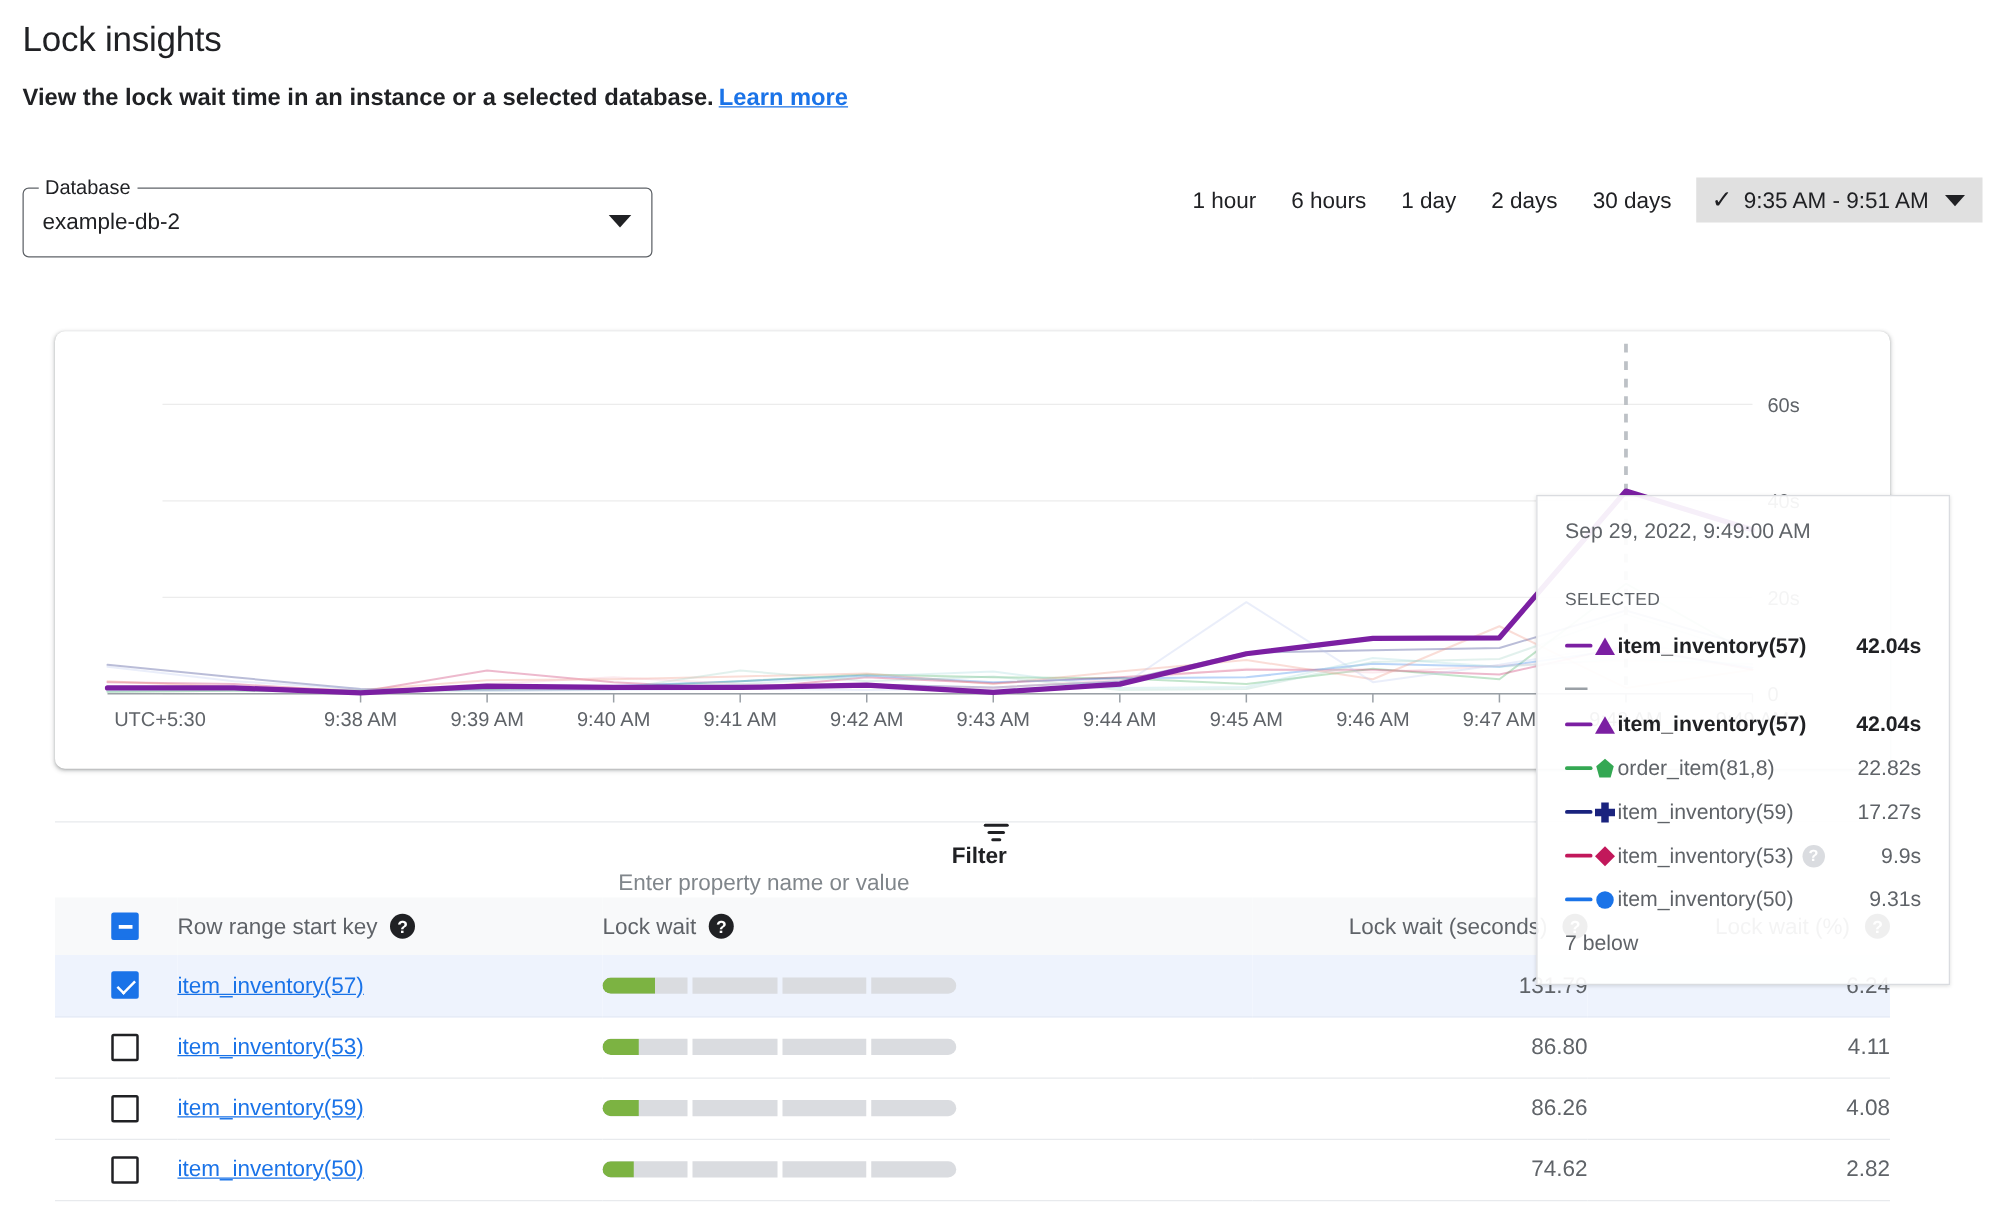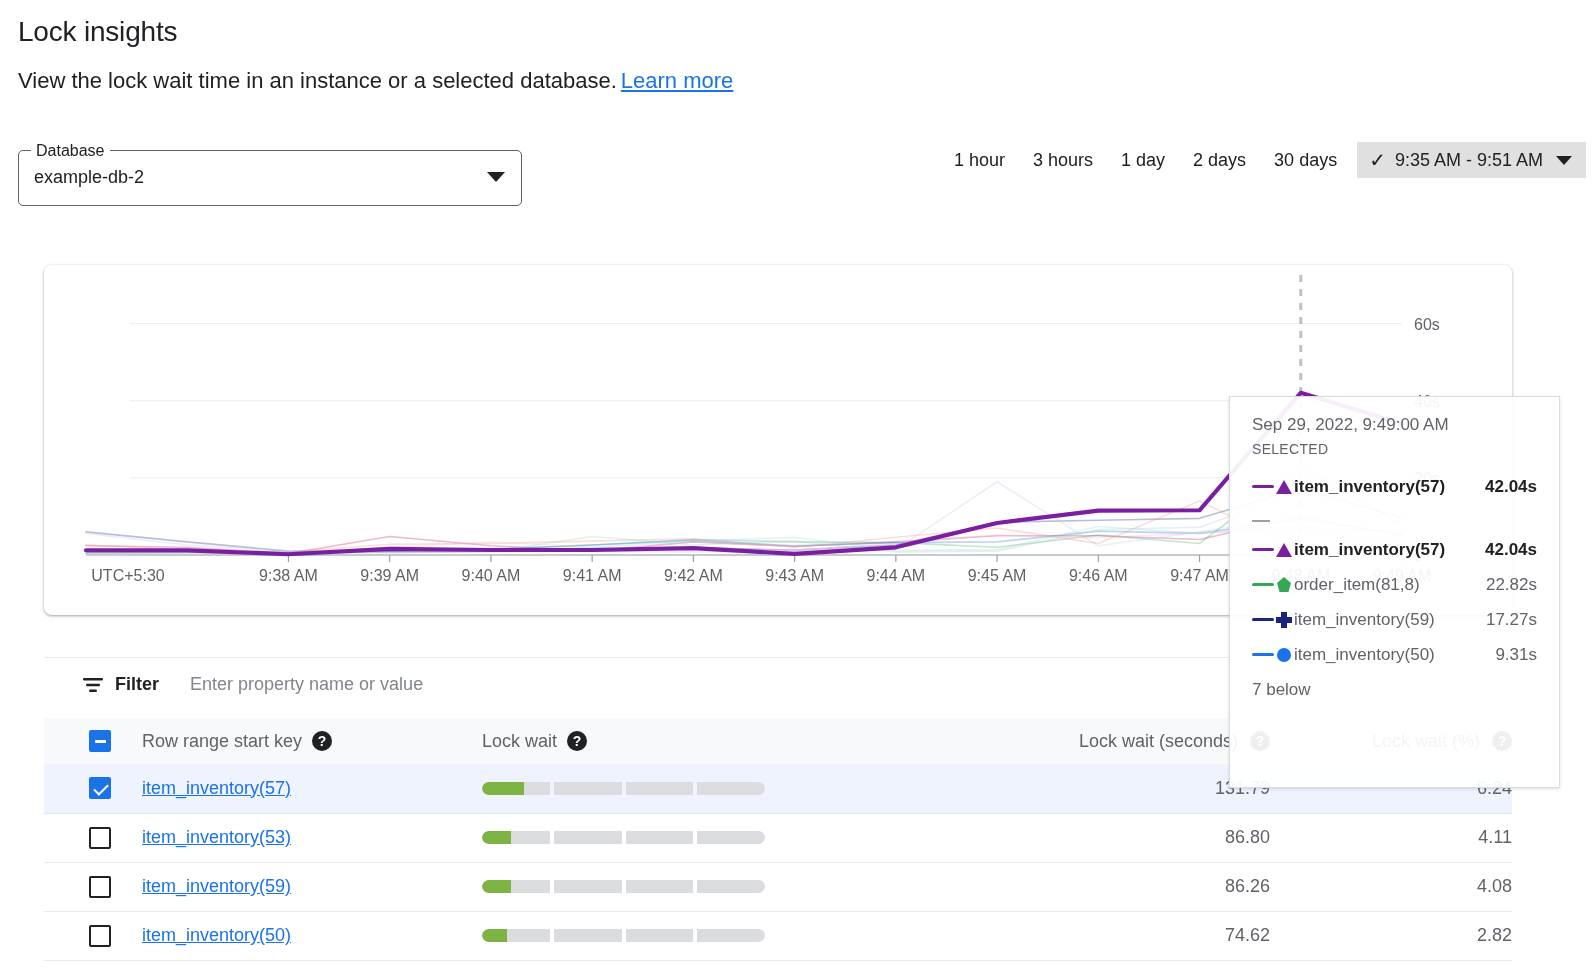--- a/index.html
+++ b/index.html
@@ -14,21 +14,21 @@
   .page { position: relative; width: 1594px; height: 828px; }
 
   
   .page-title {
     position: absolute; left: 18px; top: 16px;
     font-size: 28px; font-weight: 400; color: #202124;
     letter-spacing: -0.2px;
   }
   .subtitle {
     position: absolute; left: 18px; top: 68px;
-    font-size: 22px; color: #202124; font-weight: 400;
+    font-size: 19px; color: #202124; font-weight: 700;
   }
   .subtitle a {
     color: #1a73e8; text-decoration: underline; margin-left: 4px;
   }
 
   
   .db-field {
     position: absolute; left: 18px; top: 150px;
     width: 504px; height: 56px;
     border: 1px solid #5f6368; border-radius: 5px;
@@ -89,21 +89,21 @@
   
   .tooltip {
     position: absolute; left: 1229px; top: 396px;
     width: 331px; height: 392px;
     background: rgba(255,255,255,0.93);
     border: 1px solid #dadce0;
     box-shadow: 0 1px 3px rgba(60,64,67,.18);
     z-index: 40;
     padding: 18px 22px 0 22px;
   }
-  .tt-time { font-size: 17px; color: #5f6368; margin-bottom: 6px; }
+  .tt-time { font-size: 17px; color: #5f6368; margin-bottom: 36px; }
   .tt-sel-label { font-size: 14px; color: #5f6368; letter-spacing: .3px; margin-bottom: 12px; }
   .tt-row {
     display: flex; align-items: center;
     height: 35px; font-size: 17px; color: #5f6368;
   }
   .tt-row.bold { color: #202124; font-weight: 700; }
   .tt-mark { width: 42px; flex: none; display: flex; align-items: center; }
   .tt-line { width: 22px; height: 3px; border-radius: 2px; }
   .tt-name { flex: 1; white-space: nowrap; }
   .tt-help {
@@ -114,21 +114,21 @@
   }
   .tt-val { white-space: nowrap; margin-left: 10px; }
   .tt-divider { width: 18px; height: 2px; background: #9aa0a6; margin: 16px 0 10px 0; }
   .tt-below { font-size: 17px; color: #5f6368; margin-top: 8px; }
 
   
   .filter-bar {
     position: absolute; left: 44px; top: 657px;
     width: 1468px; height: 54px;
     border-top: 1px solid #e8eaed;
-    display: flex; align-items: center;
+    display: flex; align-items: center; flex-direction: column;
   }
   .filter-icon-wrap { margin-left: 38px; display:flex; align-items:center; }
   .filter-label { font-size: 18px; font-weight: 700; color: #202124; margin-left: 11px; }
   .filter-input {
     margin-left: 29px; border: none; outline: none; background: transparent;
     font-size: 18px; color: #701a75; font-family: "Liberation Sans", sans-serif;
     width: 600px;
   }
   .filter-input::placeholder { color: #80868b; }
 
@@ -203,21 +203,21 @@
   </div>
 
   <div class="db-field">
     <span class="db-legend">Database</span>
     <span class="db-value">example-db-2</span>
     <span class="db-arrow"></span>
   </div>
 
   <div class="range-bar">
     <span class="range-opt">1 hour</span>
-    <span class="range-opt">3 hours</span>
+    <span class="range-opt">6 hours</span>
     <span class="range-opt">1 day</span>
     <span class="range-opt">2 days</span>
     <span class="range-opt">30 days</span>
     <span class="range-active">
       <span class="check-glyph">✓</span>
       <span>9:35 AM - 9:51 AM</span>
       <span class="range-caret"></span>
     </span>
   </div>
 
@@ -315,20 +315,30 @@
             <span class="tt-line" style="background: rgb(26, 35, 126);"></span>
             <svg width="20" height="20" viewBox="0 0 20 20">
               <polygon points="7,2 13,2 13,7 18,7 18,13 13,13 13,18 7,18 7,13 2,13 2,7 7,7" fill="#1a237e"></polygon>
             </svg>
           </span>
           <span class="tt-name">item_inventory(59)</span>
           <span class="tt-val">17.27s</span>
         </div>
         <div class="tt-row">
           <span class="tt-mark">
+            <span class="tt-line" style="background: rgb(194, 24, 91);"></span>
+            <svg width="20" height="20" viewBox="0 0 20 20">
+              <polygon points="10,2 18,10 10,18 2,10" fill="#c2185b"></polygon>
+            </svg>
+          </span>
+          <span class="tt-name">item_inventory(53)<span class="tt-help">?</span></span>
+          <span class="tt-val">9.9s</span>
+        </div>
+        <div class="tt-row">
+          <span class="tt-mark">
             <span class="tt-line" style="background: rgb(26, 115, 232);"></span>
             <svg width="20" height="20" viewBox="0 0 20 20">
               <circle cx="10" cy="10" r="7" fill="#1a73e8"></circle>
             </svg>
           </span>
           <span class="tt-name">item_inventory(50)</span>
           <span class="tt-val">9.31s</span>
         </div>
       </div>
     <div class="tt-below">7 below</div>

